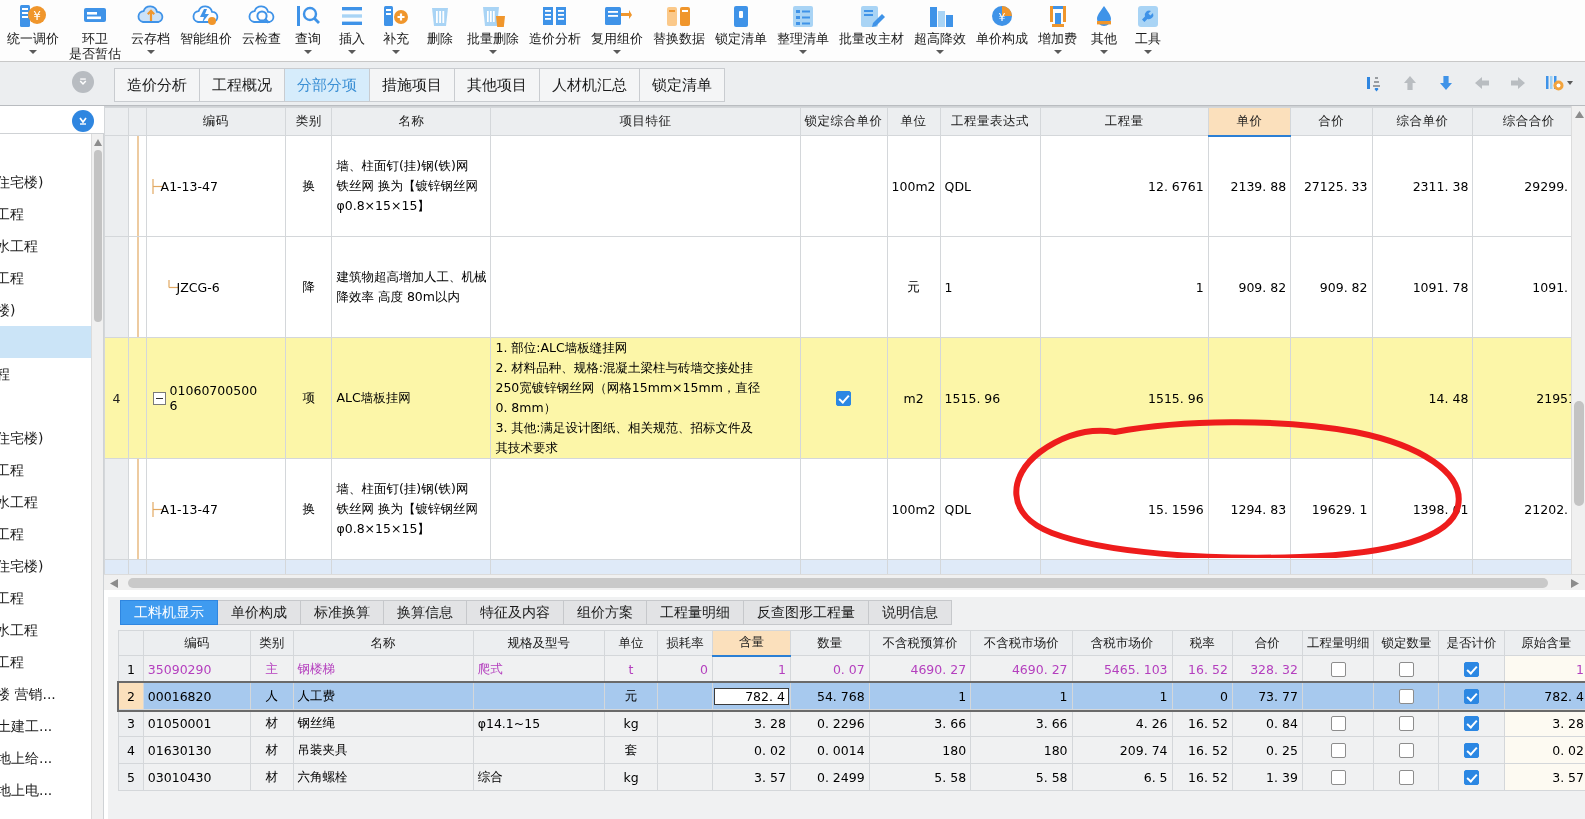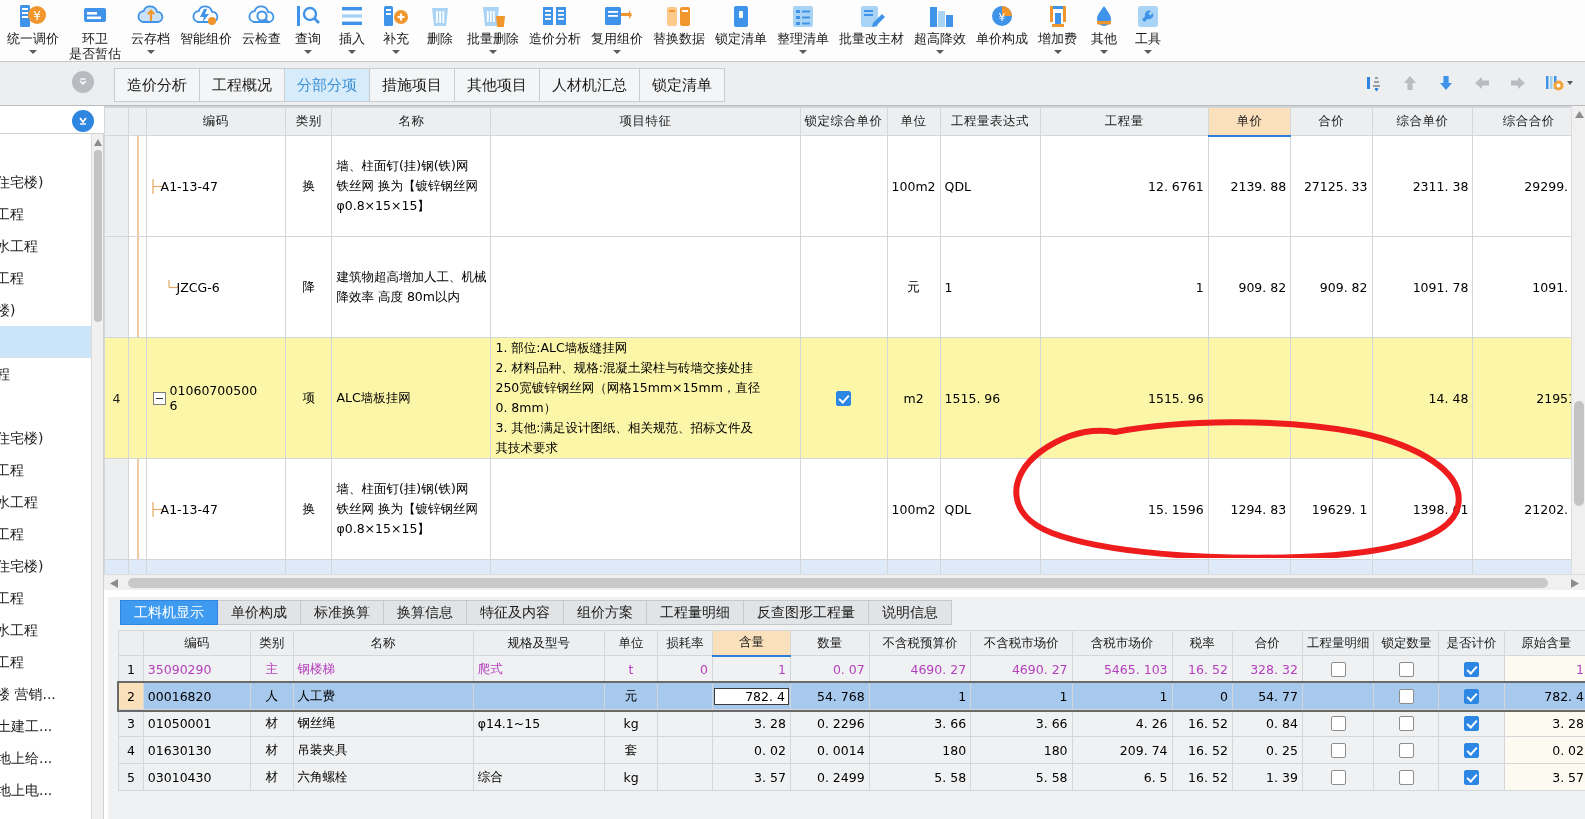--- a/index.html
+++ b/index.html
@@ -877,21 +877,21 @@
               <td class="ctr">元</td>
               <td class="num"></td>
               <td class="num" style="padding: 0px 1px;">
                 <span class="cellbox">782. 4</span>
               </td>
               <td class="num">54. 768</td>
               <td class="num">1</td>
               <td class="num">1</td>
               <td class="num">1</td>
               <td class="num">0</td>
-              <td class="num">54. 77</td>
+              <td class="num">73. 77</td>
               <td class="ctr"></td>
               <td class="ctr"><span class="chk"></span></td>
               <td class="ctr"><span class="chk on"></span></td>
               <td class="num orig">782. 4</td>
             </tr>
             <tr>
               <td class="idx">3</td>
               <td class="">01050001</td>
               <td class="ctr">材</td>
               <td class="">钢丝绳</td>

